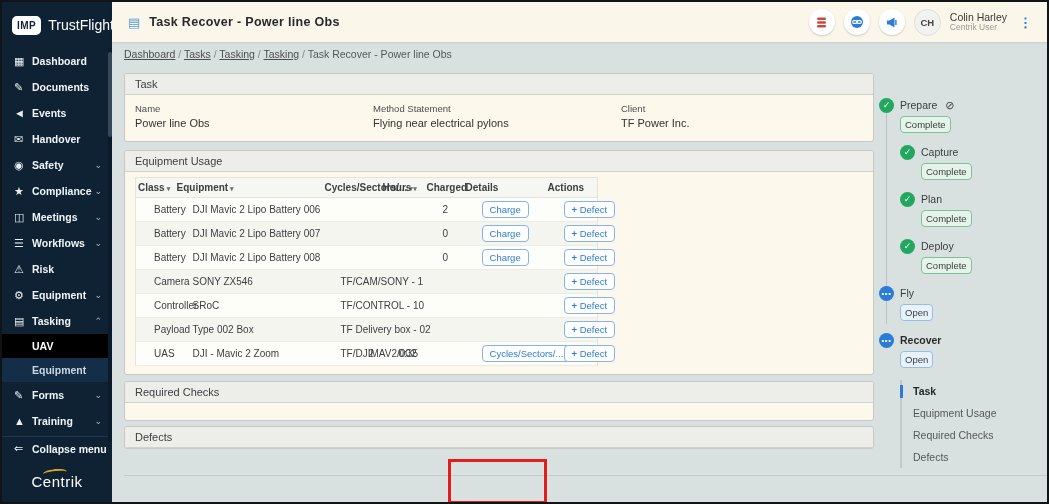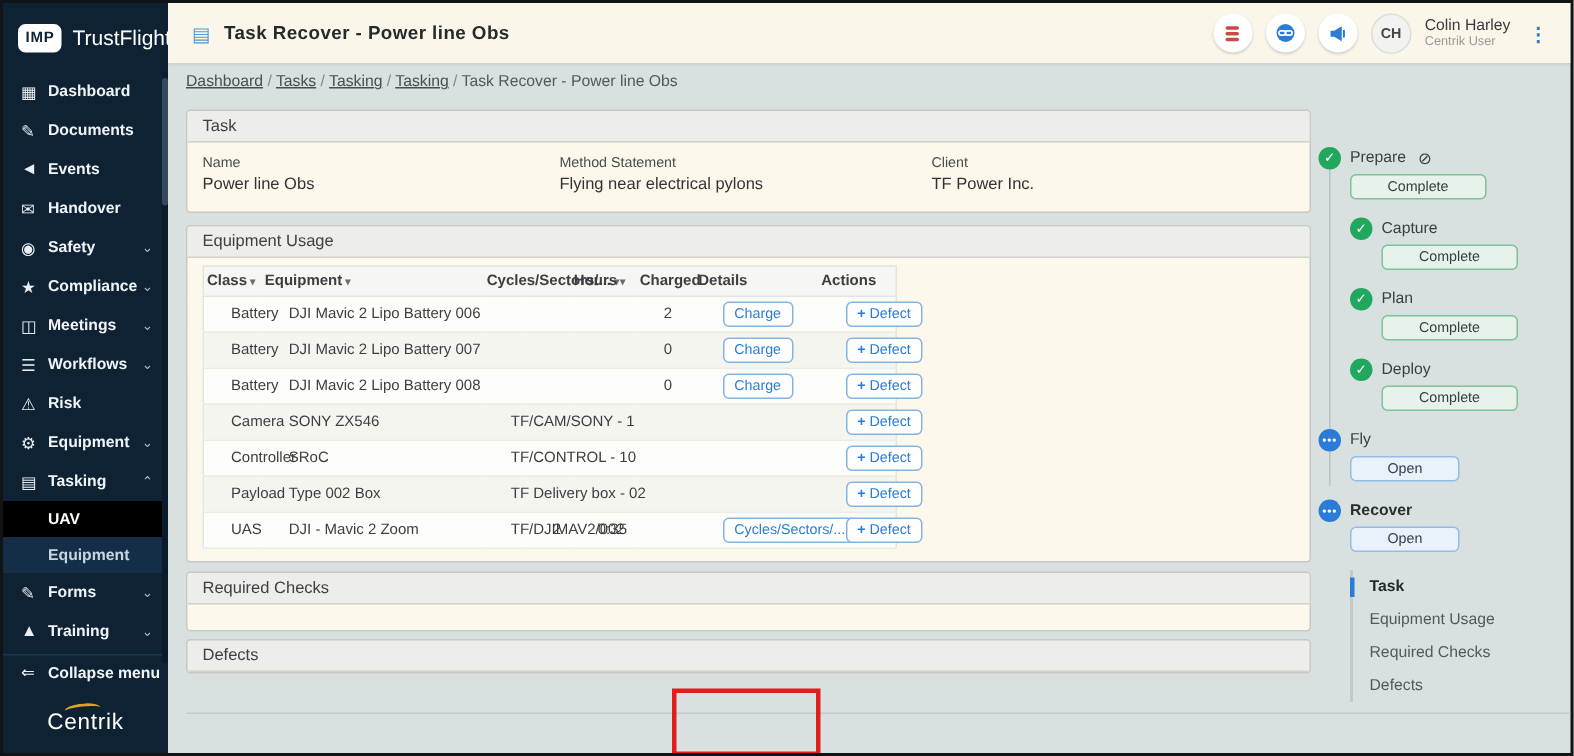--- a/index.html
+++ b/index.html
@@ -79,21 +79,21 @@
   #rail-line { position:absolute; left:7px; top:10px; width:1px; background:#B8C3C3; }
   .step { position:relative; margin-bottom:4px; }
   .step.ind { margin-left:21px; }
   .step-row { display:flex; align-items:center; gap:6px; height:18px; }
   .dot { width:15px; height:15px; border-radius:50%; display:flex; align-items:center; justify-content:center; color:#fff; font-size:9px; flex:0 0 15px; position:relative; z-index:2; }
   .dot.green { background:#22A75F; }
   .dot.blue { background:#2B7CD6; font-size:8px; letter-spacing:0.5px; }
   .step-label { font-size:10.5px; color:#3C3E40; }
   .step-label.bold { font-weight:bold; color:#2B2C2E; }
   .no-edit { font-size:11px; color:#3C3E40; margin-left:2px; }
-  .badge { display:inline-block; margin:2px 0 6px 21px; font-size:9.5px; color:#33423A; border-radius:4px; padding:2px 24px; cursor:pointer; }
+  .badge { display:inline-block; margin:2px 0 6px 21px; font-size:9.5px; color:#33423A; border-radius:4px; padding:2px 4px; cursor:pointer; }
   .badge.complete { background:#E7F3EA; border:1px solid #7CC29A; }
   .badge.open { background:#E9F1FB; border:1px solid #93BCE9; color:#33404D; }
   #rail-links { margin:6px 0 0 21px; border-left:2px solid #C0CACA; }
   .rail-link { position:relative; padding:5px 0 5px 11px; font-size:10.5px; color:#55585A; cursor:pointer; }
   .rail-link.active { font-weight:bold; color:#26282A; }
   .rail-link.active::before { content:""; position:absolute; left:-2px; top:5px; width:3px; height:13px; background:#2B7CD6; }
 </style>
 </head>
 <body>
 

